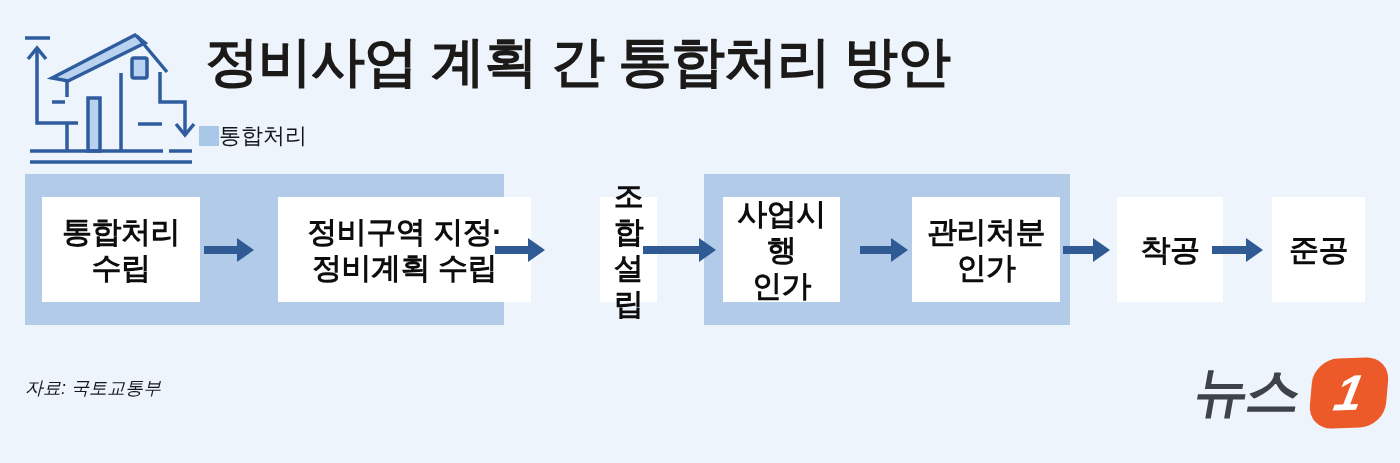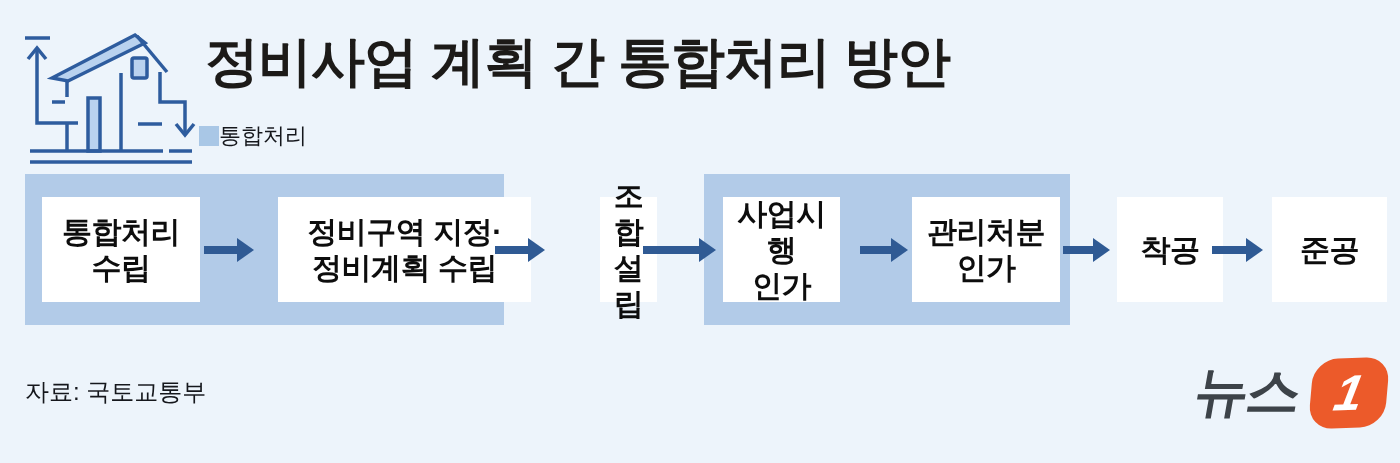--- a/index.html
+++ b/index.html
@@ -27,21 +27,21 @@
     text-align:center; font-weight:700; font-size:30px; color:#0d0d0d;
     line-height:1.2; white-space:pre-line; letter-spacing:-0.5px; z-index:2;
   }
   .arrow{position:absolute; top:238px; height:24px; z-index:3;}
   .arrow .shaft{position:absolute; left:0; right:15px; top:8px; height:8px; background:#2f5a94;}
   .arrow .head{
     position:absolute; right:0; top:0; width:0; height:0;
     border-top:12px solid transparent; border-bottom:12px solid transparent;
     border-left:17px solid #2f5a94;
   }
-  .source{position:absolute; left:25px; top:376px; font-size:24px; color:#15171c;}
+  .source{position:absolute; left:25px; top:376px; font-size:18px; color:#15171c;font-style:italic;}
 
   .logo{position:absolute; left:1195px; top:356px; display:flex; align-items:center;}
   .logo-text{font-size:54px; font-weight:900; color:#3d4349; transform:skewX(-10deg); letter-spacing:-2px;}
   .logo-mark{
     margin-left:12px; width:76px; height:70px; background:#ec5a2a;
     border-radius:24px; transform:skewX(-7deg) rotate(-2deg);
     display:flex; align-items:center; justify-content:center;
   }
   .logo-mark-digit{color:#ffffff; font-size:50px; font-weight:900; font-style:italic; transform:skewX(-6deg);}
 
@@ -86,21 +86,21 @@
 수립</div>
   <div class="step" style="left:258px;  width:253px;margin-left:20px;">정비구역 지정·
 정비계획 수립</div>
   <div class="step" style="left:552px;  width:57px;margin-left:48px;">조합
 설립</div>
   <div class="step" style="left:723px;  width:117px;">사업시행
 인가</div>
   <div class="step" style="left:912px;  width:148px;">관리처분
 인가</div>
   <div class="step" style="left:1117px; width:106px;">착공</div>
-  <div class="step" style="left:1272px; width:115px;">준공</div>
+  <div class="step" style="left:1272px; width:93px;">준공</div>
 
   <div class="arrow" style="left:204px;  width:50px;">
       <div class="shaft"></div>
       <div class="head"></div>
     </div>
   <div class="arrow" style="left:495px;  width:50px;">
       <div class="shaft"></div>
       <div class="head"></div>
     </div>
   <div class="arrow" style="left:643px;  width:73px;">

